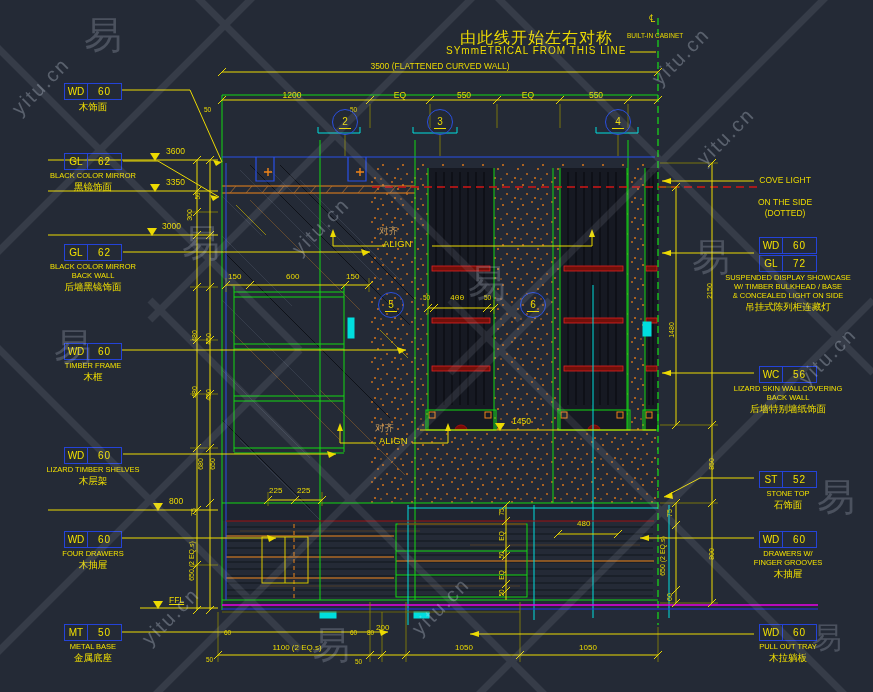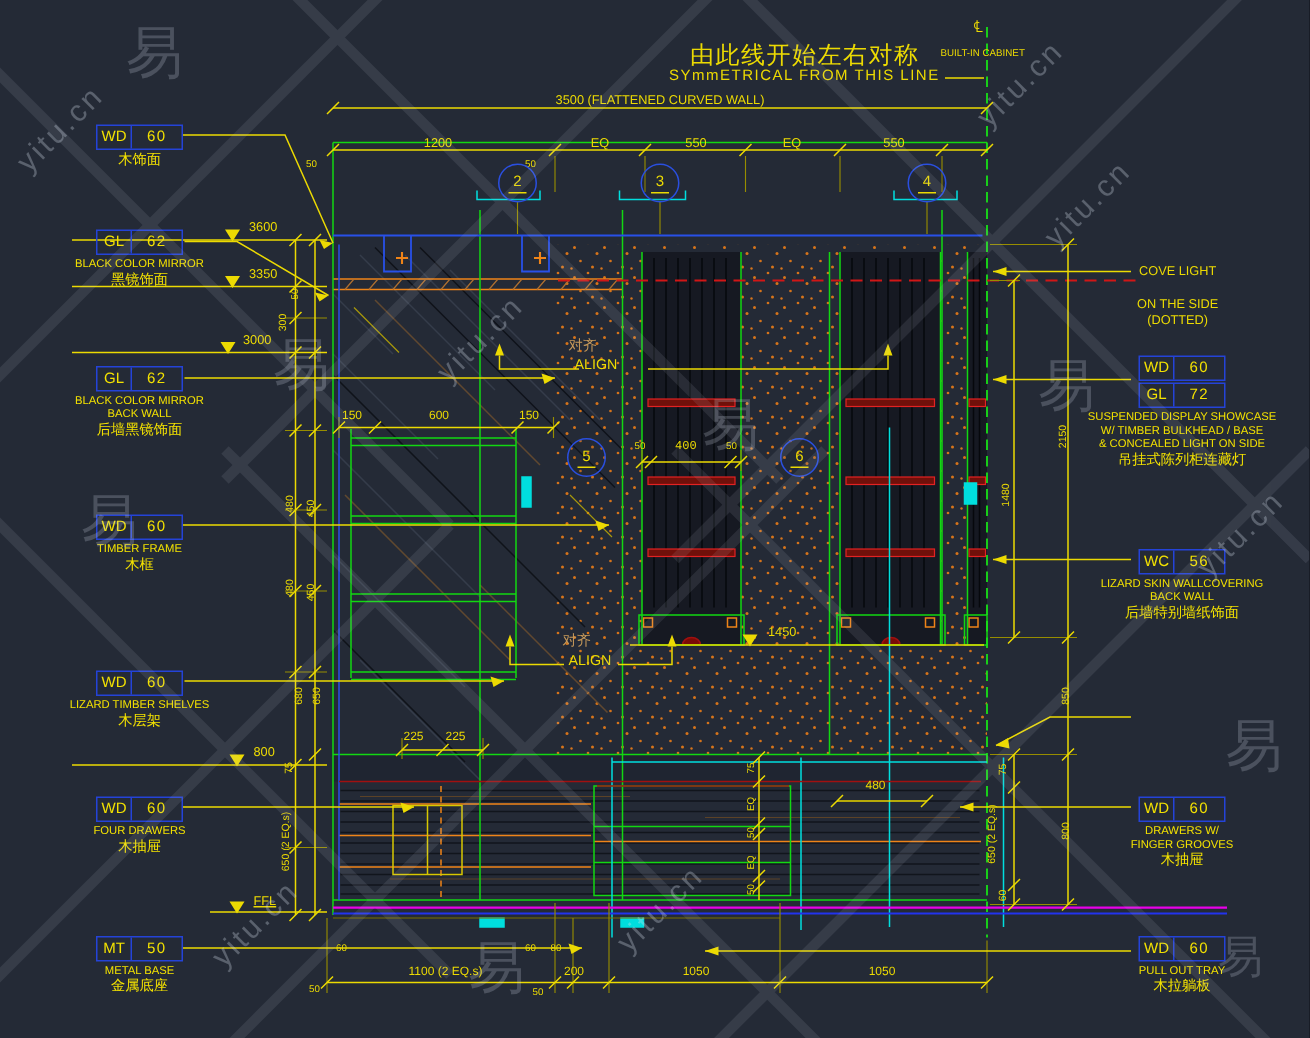--- a/index.html
+++ b/index.html
@@ -254,21 +254,21 @@
 <div class="lbl" style="left:286px;top:273px;">600</div>
 <div class="lbl" style="left:346px;top:273px;">150</div>
 <div class="lbl s65" style="left:423px;top:295px;">50</div>
 <div class="lbl" style="left:450px;top:294px;font-family:Liberation Mono, monospace;">400</div>
 <div class="lbl s65" style="left:484px;top:295px;">50</div>
 <div class="lbl" style="left:269px;top:487px;">225</div>
 <div class="lbl" style="left:297px;top:487px;">225</div>
 <div class="lbl" style="left:577px;top:520px;">480</div>
 
 <div class="lbl c" style="left:252px;top:644px;width:90px;">1100 (2 EQ.s)</div>
-<div class="lbl" style="left:376px;top:644px;">200</div>
+<div class="lbl" style="left:376px;top:624px;">200</div>
 <div class="lbl c" style="left:442px;top:644px;width:44px;">1050</div>
 <div class="lbl c" style="left:566px;top:644px;width:44px;">1050</div>
 <div class="lbl s65" style="left:224px;top:630px;">60</div>
 <div class="lbl s65" style="left:350px;top:630px;">60</div>
 <div class="lbl s65" style="left:367px;top:630px;">80</div>
 <div class="lbl s65" style="left:206px;top:657px;">50</div>
 <div class="lbl s65" style="left:355px;top:659px;">50</div>
 
 <div class="lbl tan s95" style="left:379px;top:226px;">对齐</div>
 <div class="lbl s95" style="left:383px;top:239px;">ALIGN</div>
@@ -352,20 +352,28 @@
   <div class="ccn">吊挂式陈列柜连藏灯</div>
 </div>
 <div class="co" style="left:723px;top:365px;">
   <div class="cobox">
         <span class="code">WC</span>
         <span class="num">56</span>
       </div>
   <div class="cl">LIZARD SKIN WALLCOVERING</div>
   <div class="cl">BACK WALL</div>
   <div class="ccn">后墙特别墙纸饰面</div>
+</div>
+<div class="co" style="left:723px;top:470px;">
+  <div class="cobox">
+        <span class="code">ST</span>
+        <span class="num">52</span>
+      </div>
+  <div class="cl">STONE TOP</div>
+  <div class="ccn">石饰面</div>
 </div>
 <div class="co" style="left:723px;top:530px;">
   <div class="cobox">
         <span class="code">WD</span>
         <span class="num">60</span>
       </div>
   <div class="cl">DRAWERS W/</div>
   <div class="cl">FINGER GROOVES</div>
   <div class="ccn">木抽屉</div>
 </div>

